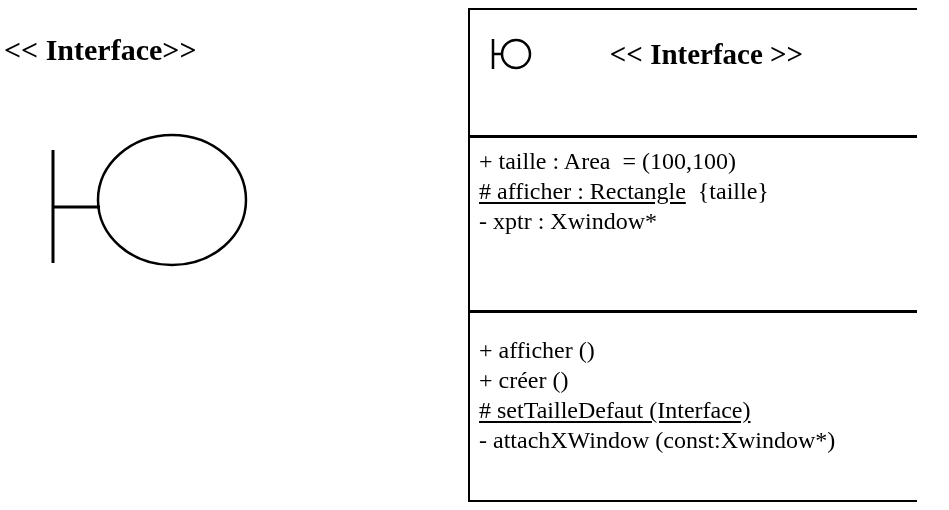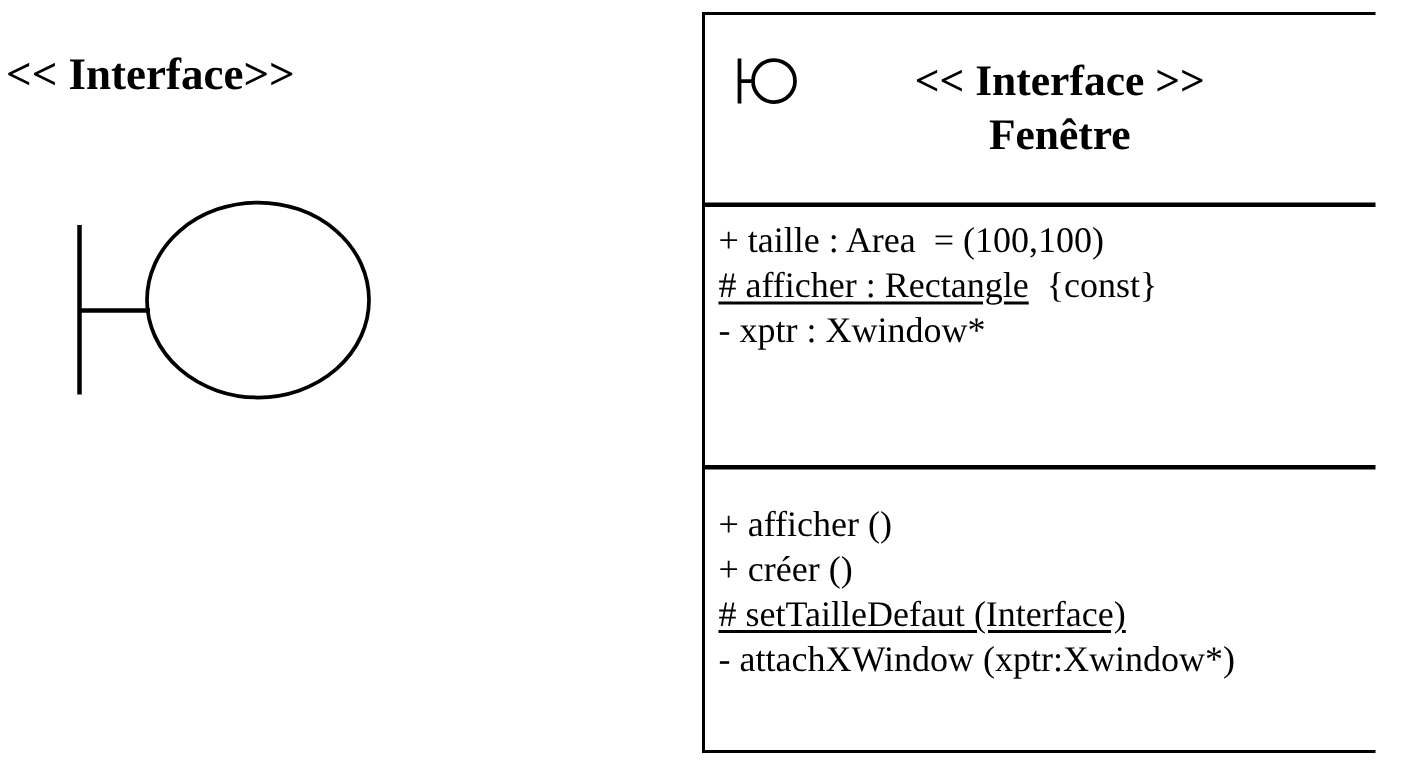--- a/index.html
+++ b/index.html
@@ -98,30 +98,29 @@
 
   <div class="class-box">
 
     <div class="compartment class-header">
       <svg class="lollipop-icon" width="46" height="36" viewBox="0 0 46 36">
         <line x1="3" y1="2" x2="3" y2="32" stroke="#000000" stroke-width="2.5"></line>
         <line x1="3" y1="17" x2="12" y2="17" stroke="#000000" stroke-width="2.5"></line>
         <circle cx="26" cy="17" r="14" fill="none" stroke="#000000" stroke-width="2.5"></circle>
       </svg>
       <div>&lt;&lt; Interface &gt;&gt;</div>
-      <div>Fenêtre</div>
     </div>
 
     <div class="compartment attributes-compartment">
       <div class="member-line"><span class="u"></span><span>+ taille : Area  = (100,100)</span></div>
-      <div class="member-line"><span class="u"># afficher : Rectangle</span><span>  {const}</span></div>
+      <div class="member-line"><span class="u"># afficher : Rectangle</span><span>  {taille}</span></div>
       <div class="member-line"><span class="u"></span><span>- xptr : Xwindow*</span></div>
     </div>
 
     <div class="compartment operations-compartment">
       <div class="member-line"><span class="u"></span><span>+ afficher ()</span></div>
       <div class="member-line"><span class="u"></span><span>+ créer ()</span></div>
       <div class="member-line"><span class="u"># setTailleDefaut (Interface)</span><span></span></div>
-      <div class="member-line"><span class="u"></span><span>- attachXWindow (xptr:Xwindow*)</span></div>
+      <div class="member-line"><span class="u"></span><span>- attachXWindow (const:Xwindow*)</span></div>
     </div>
 
   </div>
 </div>
 
 </body></html>

